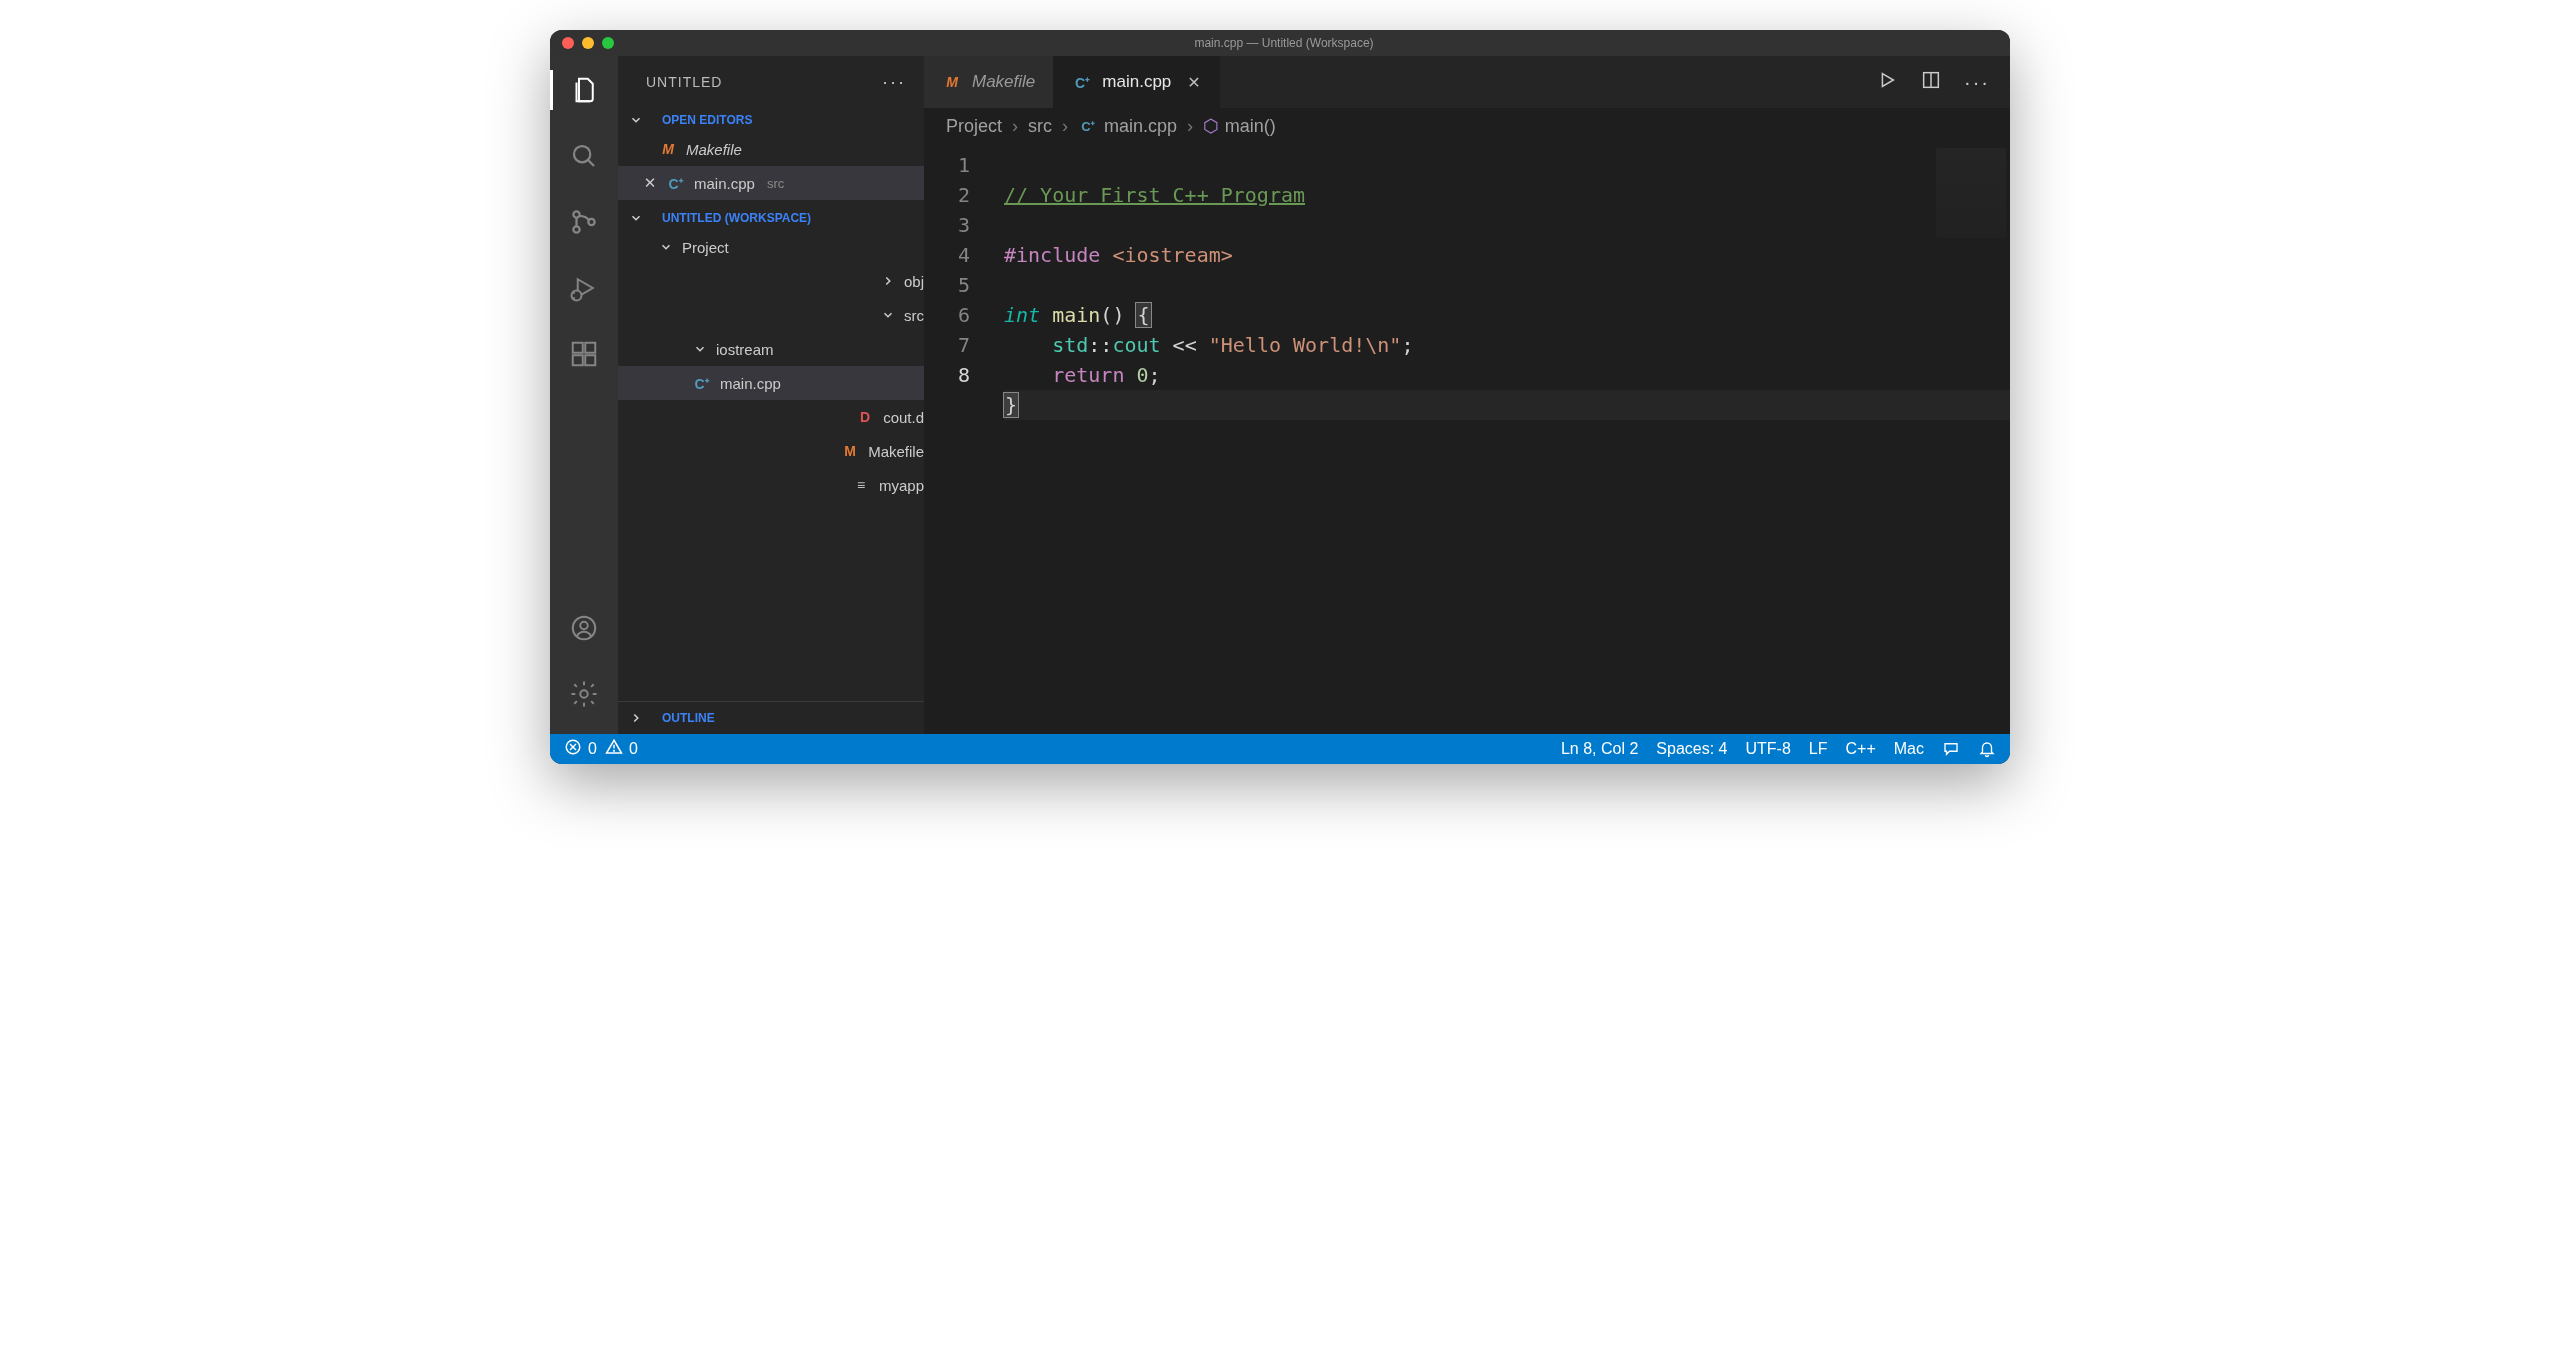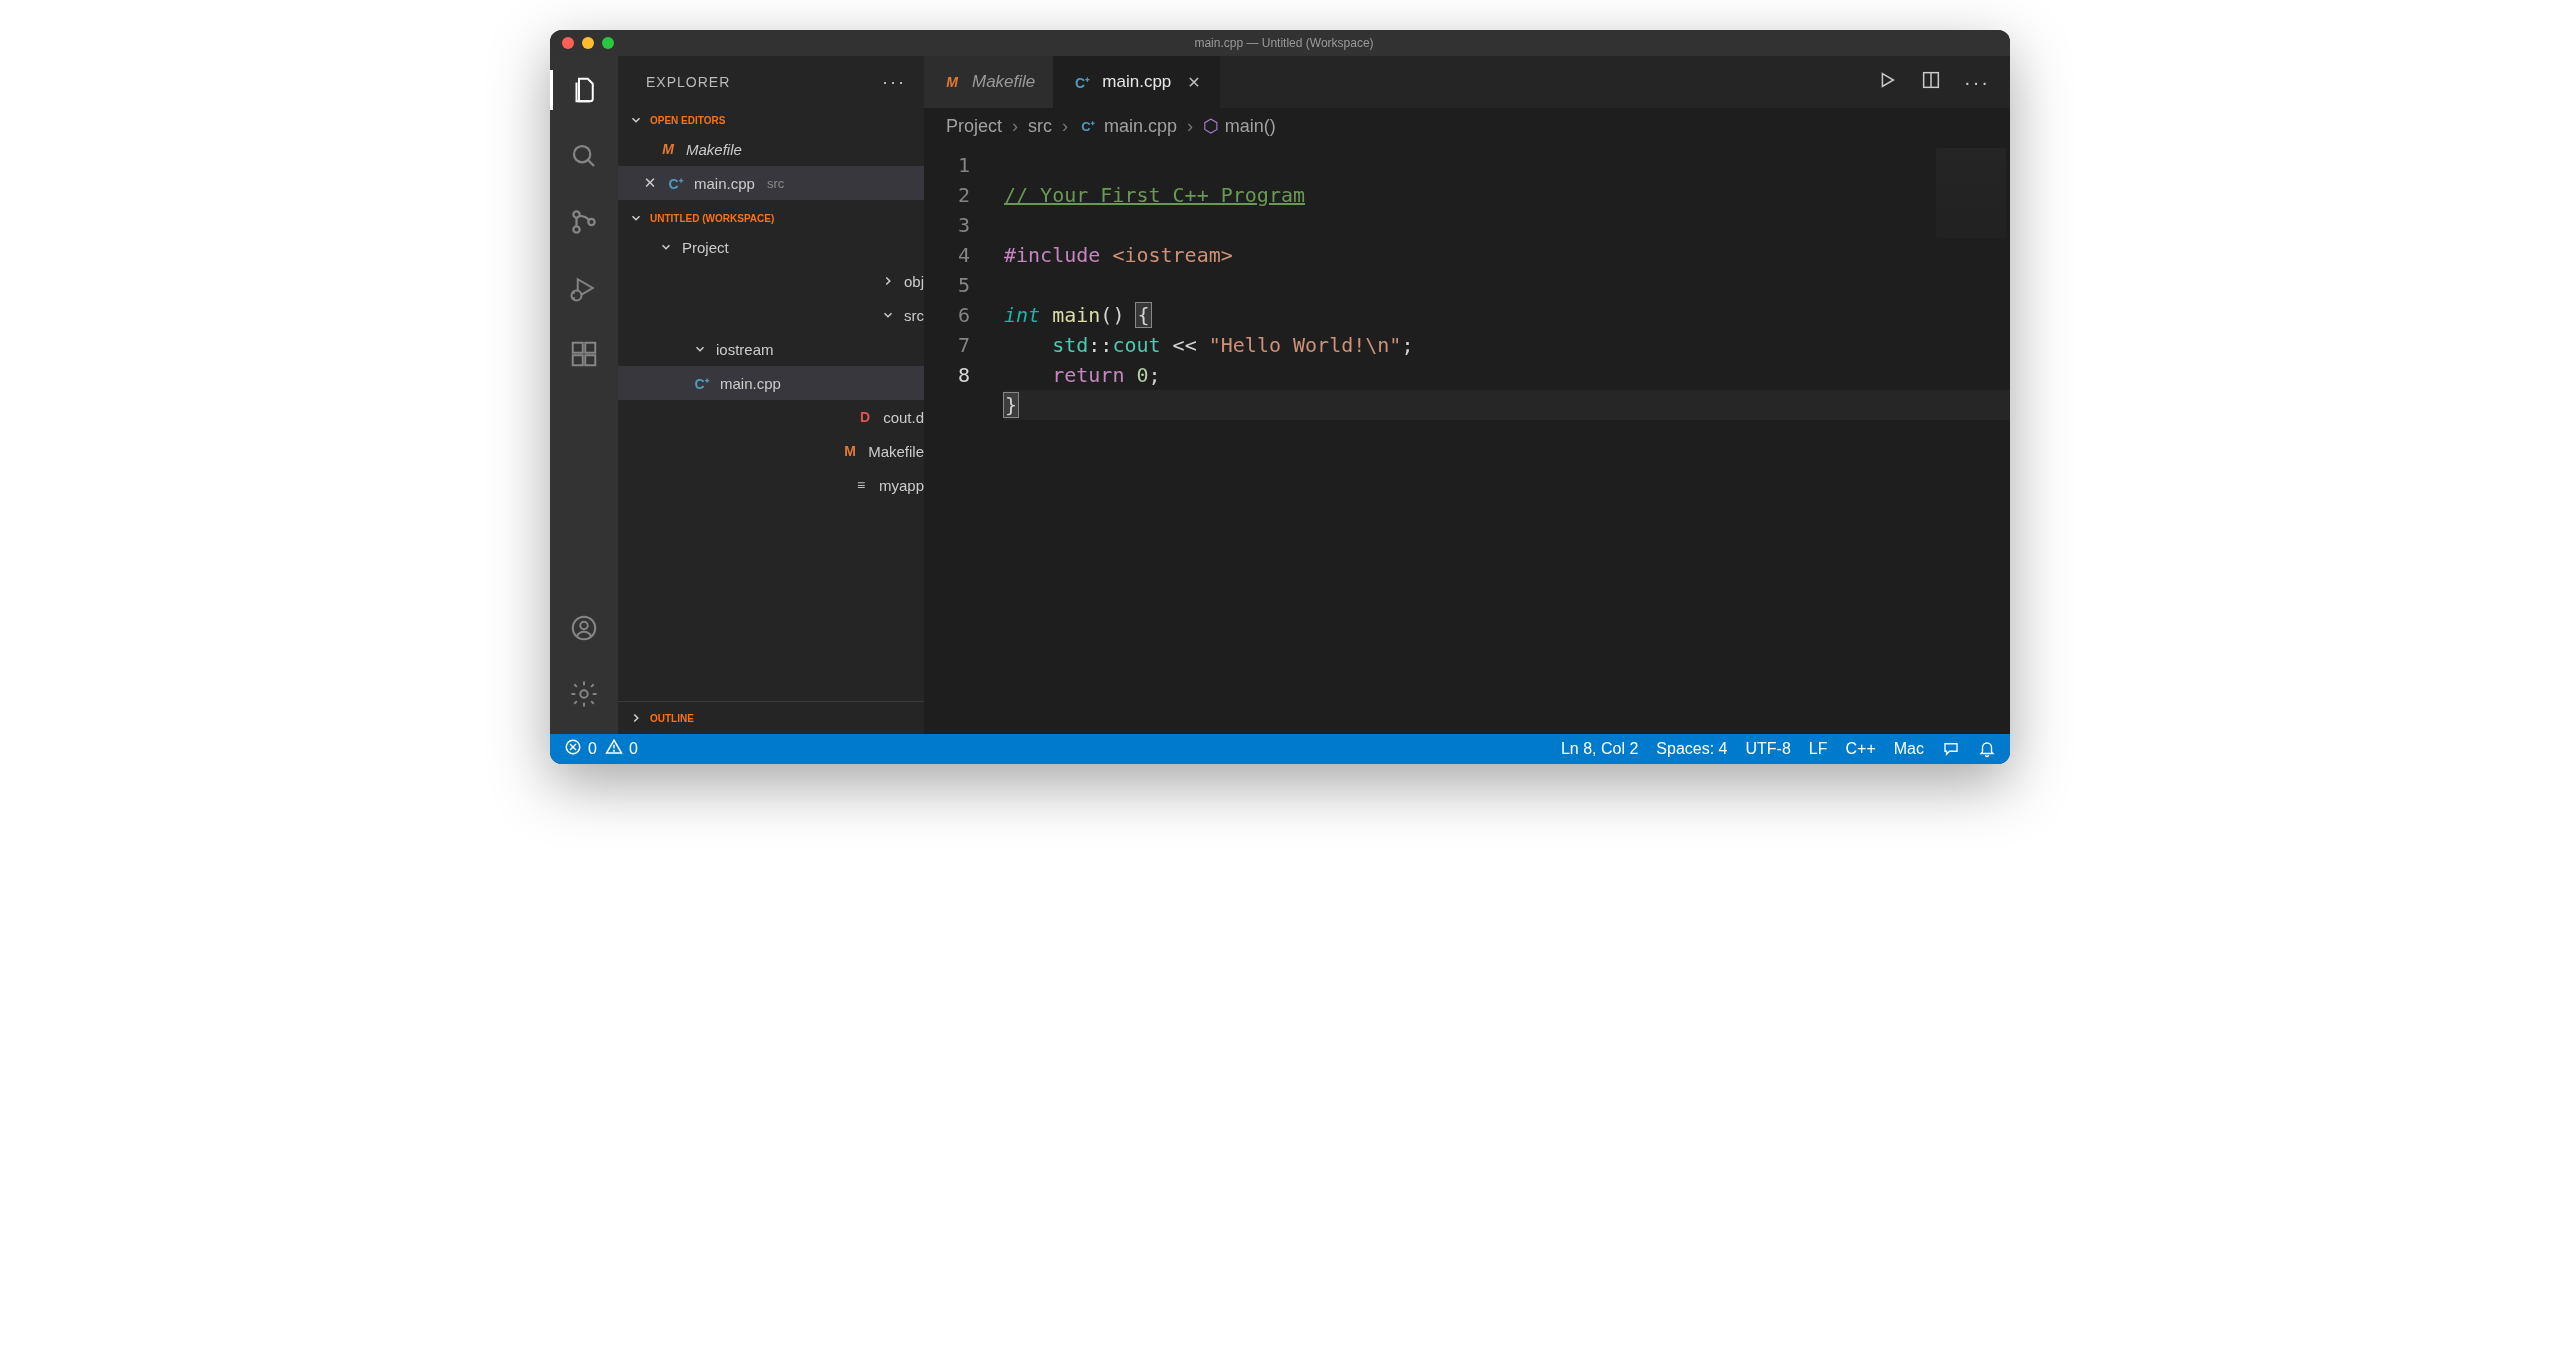--- a/index.html
+++ b/index.html
@@ -22,21 +22,21 @@
   .activitybar { width: 68px; background: #333333; display: flex; flex-direction: column; align-items: center; padding-top: 10px; gap: 18px; }
   .activitybar .spacer { flex: 1; }
   .ab-item { width: 48px; height: 48px; display: flex; align-items: center; justify-content: center; color: #858585; position: relative; cursor: pointer; }
   .ab-item.active { color: #fff; }
   .ab-item.active::before { content: ""; position: absolute; left: -10px; top: 4px; bottom: 4px; width: 3px; background: #fff; }
   .ab-item svg { width: 30px; height: 30px; }
   
   .sidebar { width: 306px; background: #252526; display: flex; flex-direction: column; font-size: 15px; }
   .sb-header { height: 52px; display: flex; align-items: center; justify-content: space-between; padding: 0 18px 0 28px; color: #bbb; letter-spacing: 1px; font-size: 14px; }
   .sb-more { color: #ccc; font-size: 18px; letter-spacing: 2px; cursor: pointer; }
-  .section-hdr { display: flex; align-items: center; gap: 6px; padding: 4px 10px; font-weight: 700; font-size: 10px; color: #f97316; cursor: pointer; }
+  .section-hdr { display: flex; align-items: center; gap: 18px; padding: 4px 10px; font-weight: 700; font-size: 12px; color: #3b82f6; cursor: pointer; }
   .chevron { width: 16px; height: 16px; display: inline-flex; align-items: center; justify-content: center; }
   .chevron svg { width: 14px; height: 14px; }
   .tree { padding-bottom: 6px; }
   .row { display: flex; align-items: center; height: 34px; padding-left: 24px; gap: 8px; color: #ccc; cursor: pointer; }
   .row.indent1 { padding-left: 40px; }
   .row.indent2 { padding-left: 58px; justify-content: flex-end; }
   .row.indent3 { padding-left: 74px; }
   .row.selected { background: #37373d; }
   .row .close-x { color: #ccc; width: 16px; text-align: center; }
   .row .dim { color: #8a8a8a; font-size: 13px; margin-left: 4px; }
@@ -145,21 +145,21 @@
       <div class="ab-item" style="margin-bottom:16px;">
         <svg viewBox="0 0 24 24" fill="none" stroke="currentColor" stroke-width="1.6">
             <circle cx="12" cy="12" r="3"></circle>
             <path d="M12 2v3M12 19v3M4.2 4.2l2.1 2.1M17.7 17.7l2.1 2.1M2 12h3M19 12h3M4.2 19.8l2.1-2.1M17.7 6.3l2.1-2.1"></path>
           </svg>
       </div>
     </div>
 
     <div class="sidebar">
       <div class="sb-header">
-        <span>EXPLORER</span>
+        <span>UNTITLED</span>
         <span class="sb-more">···</span>
       </div>
 
       <div class="section-hdr">
         <span class="chevron">
             <svg viewBox="0 0 16 16" fill="none" stroke="#ccc" stroke-width="1.8">
               <polyline points="4,6 8,10 12,6"></polyline>
             </svg>
           </span>
         <span>OPEN EDITORS</span>

